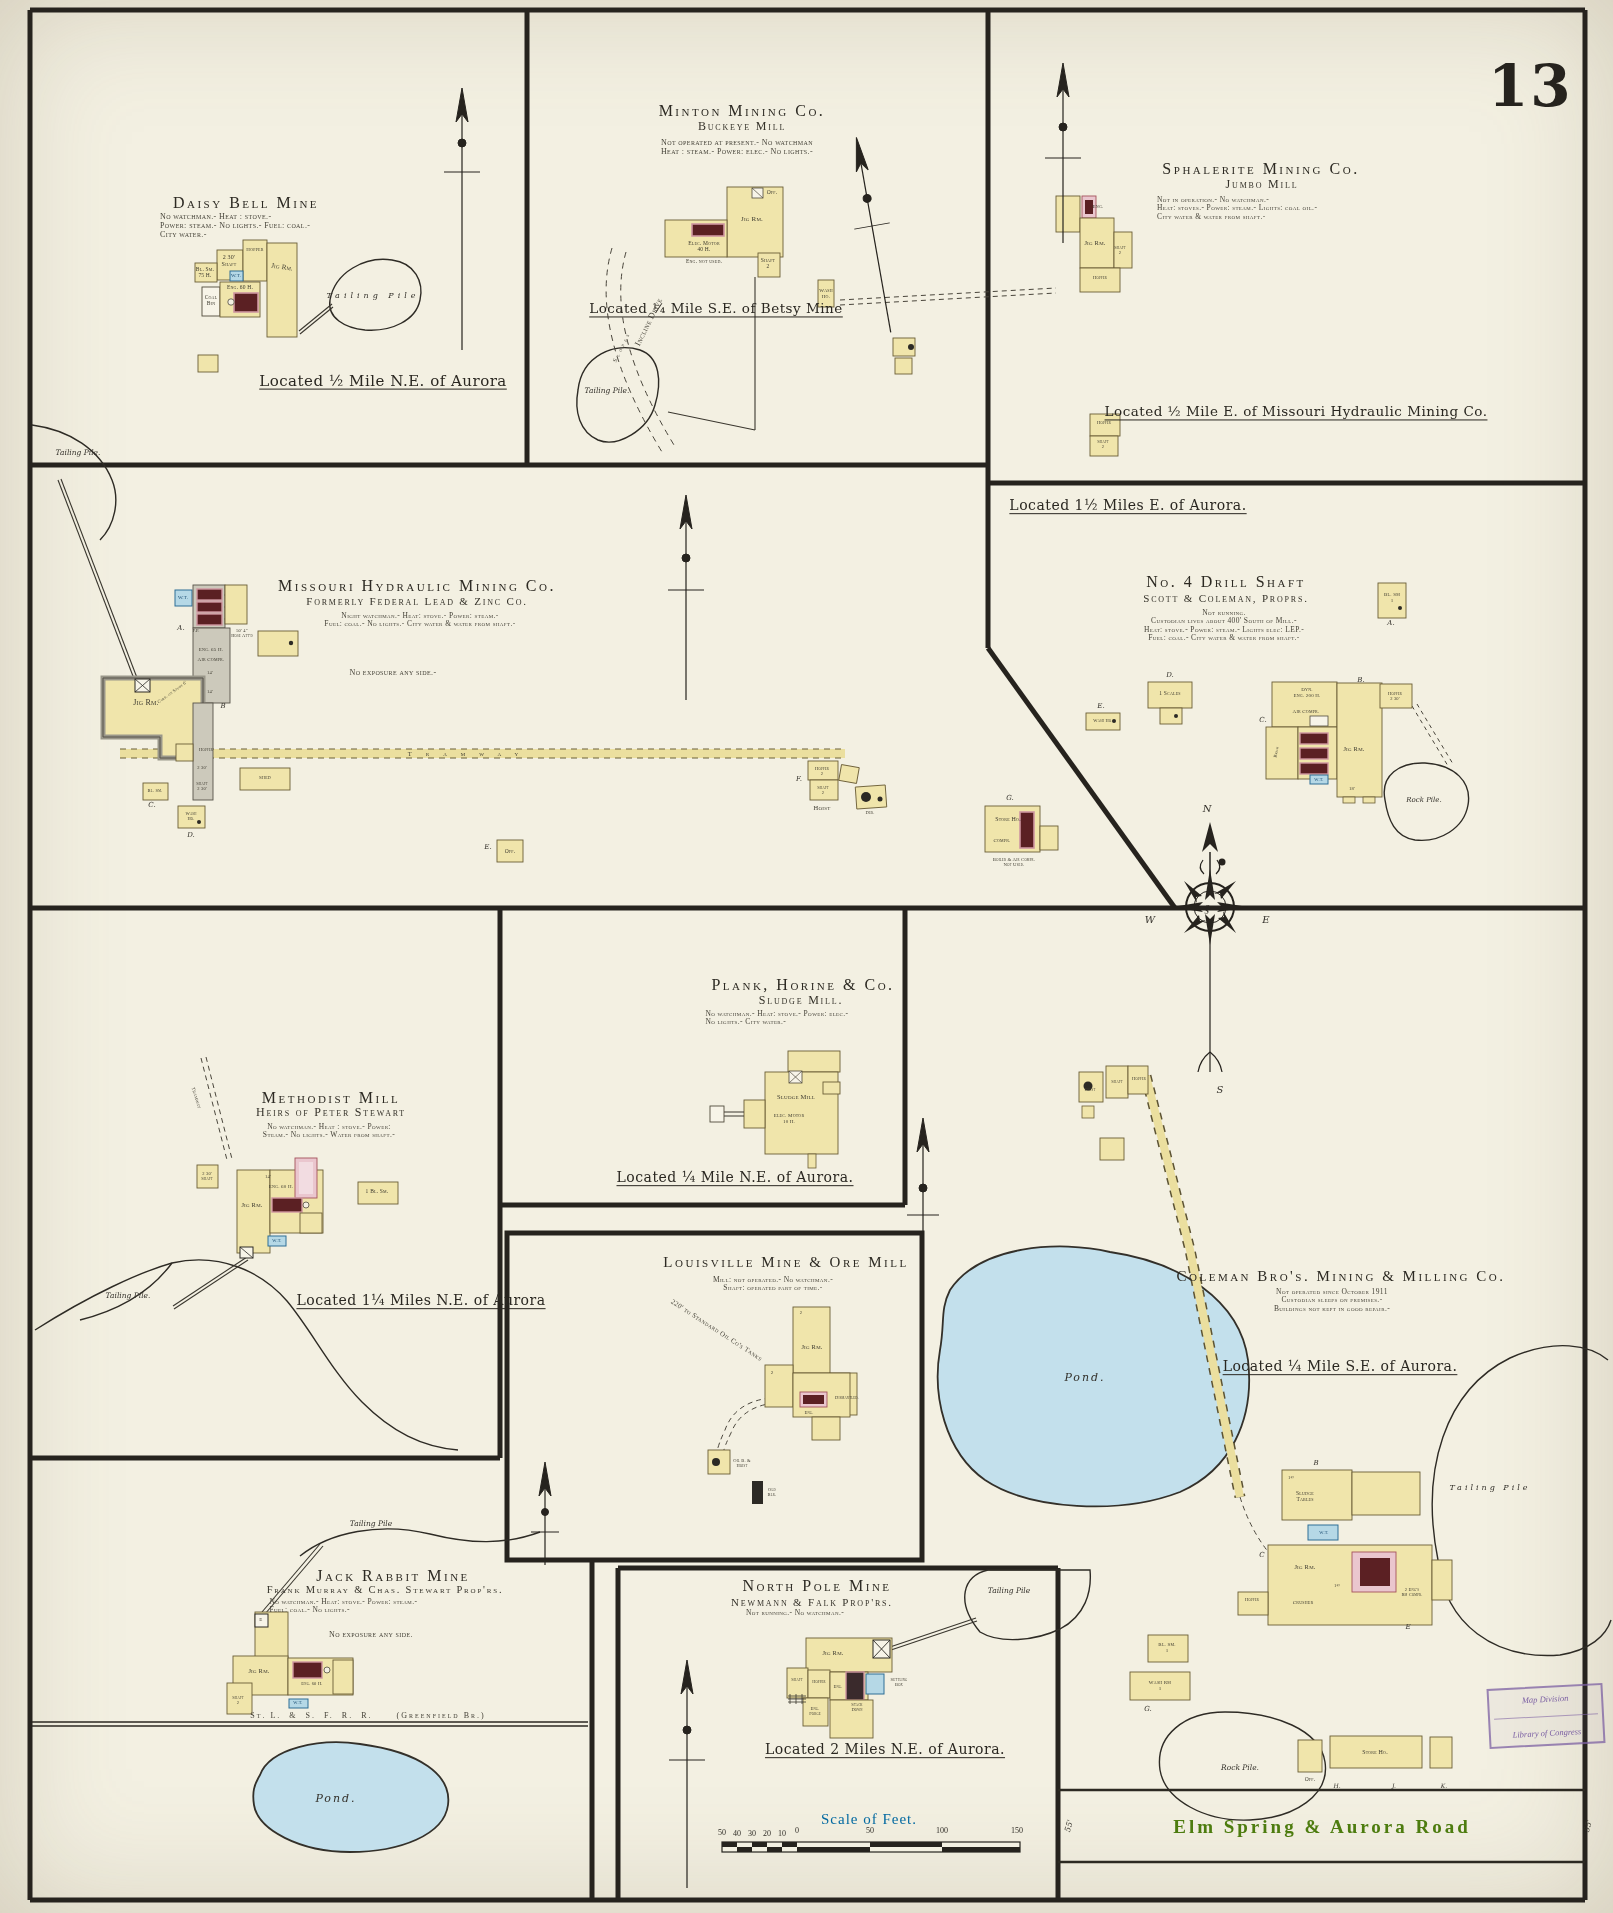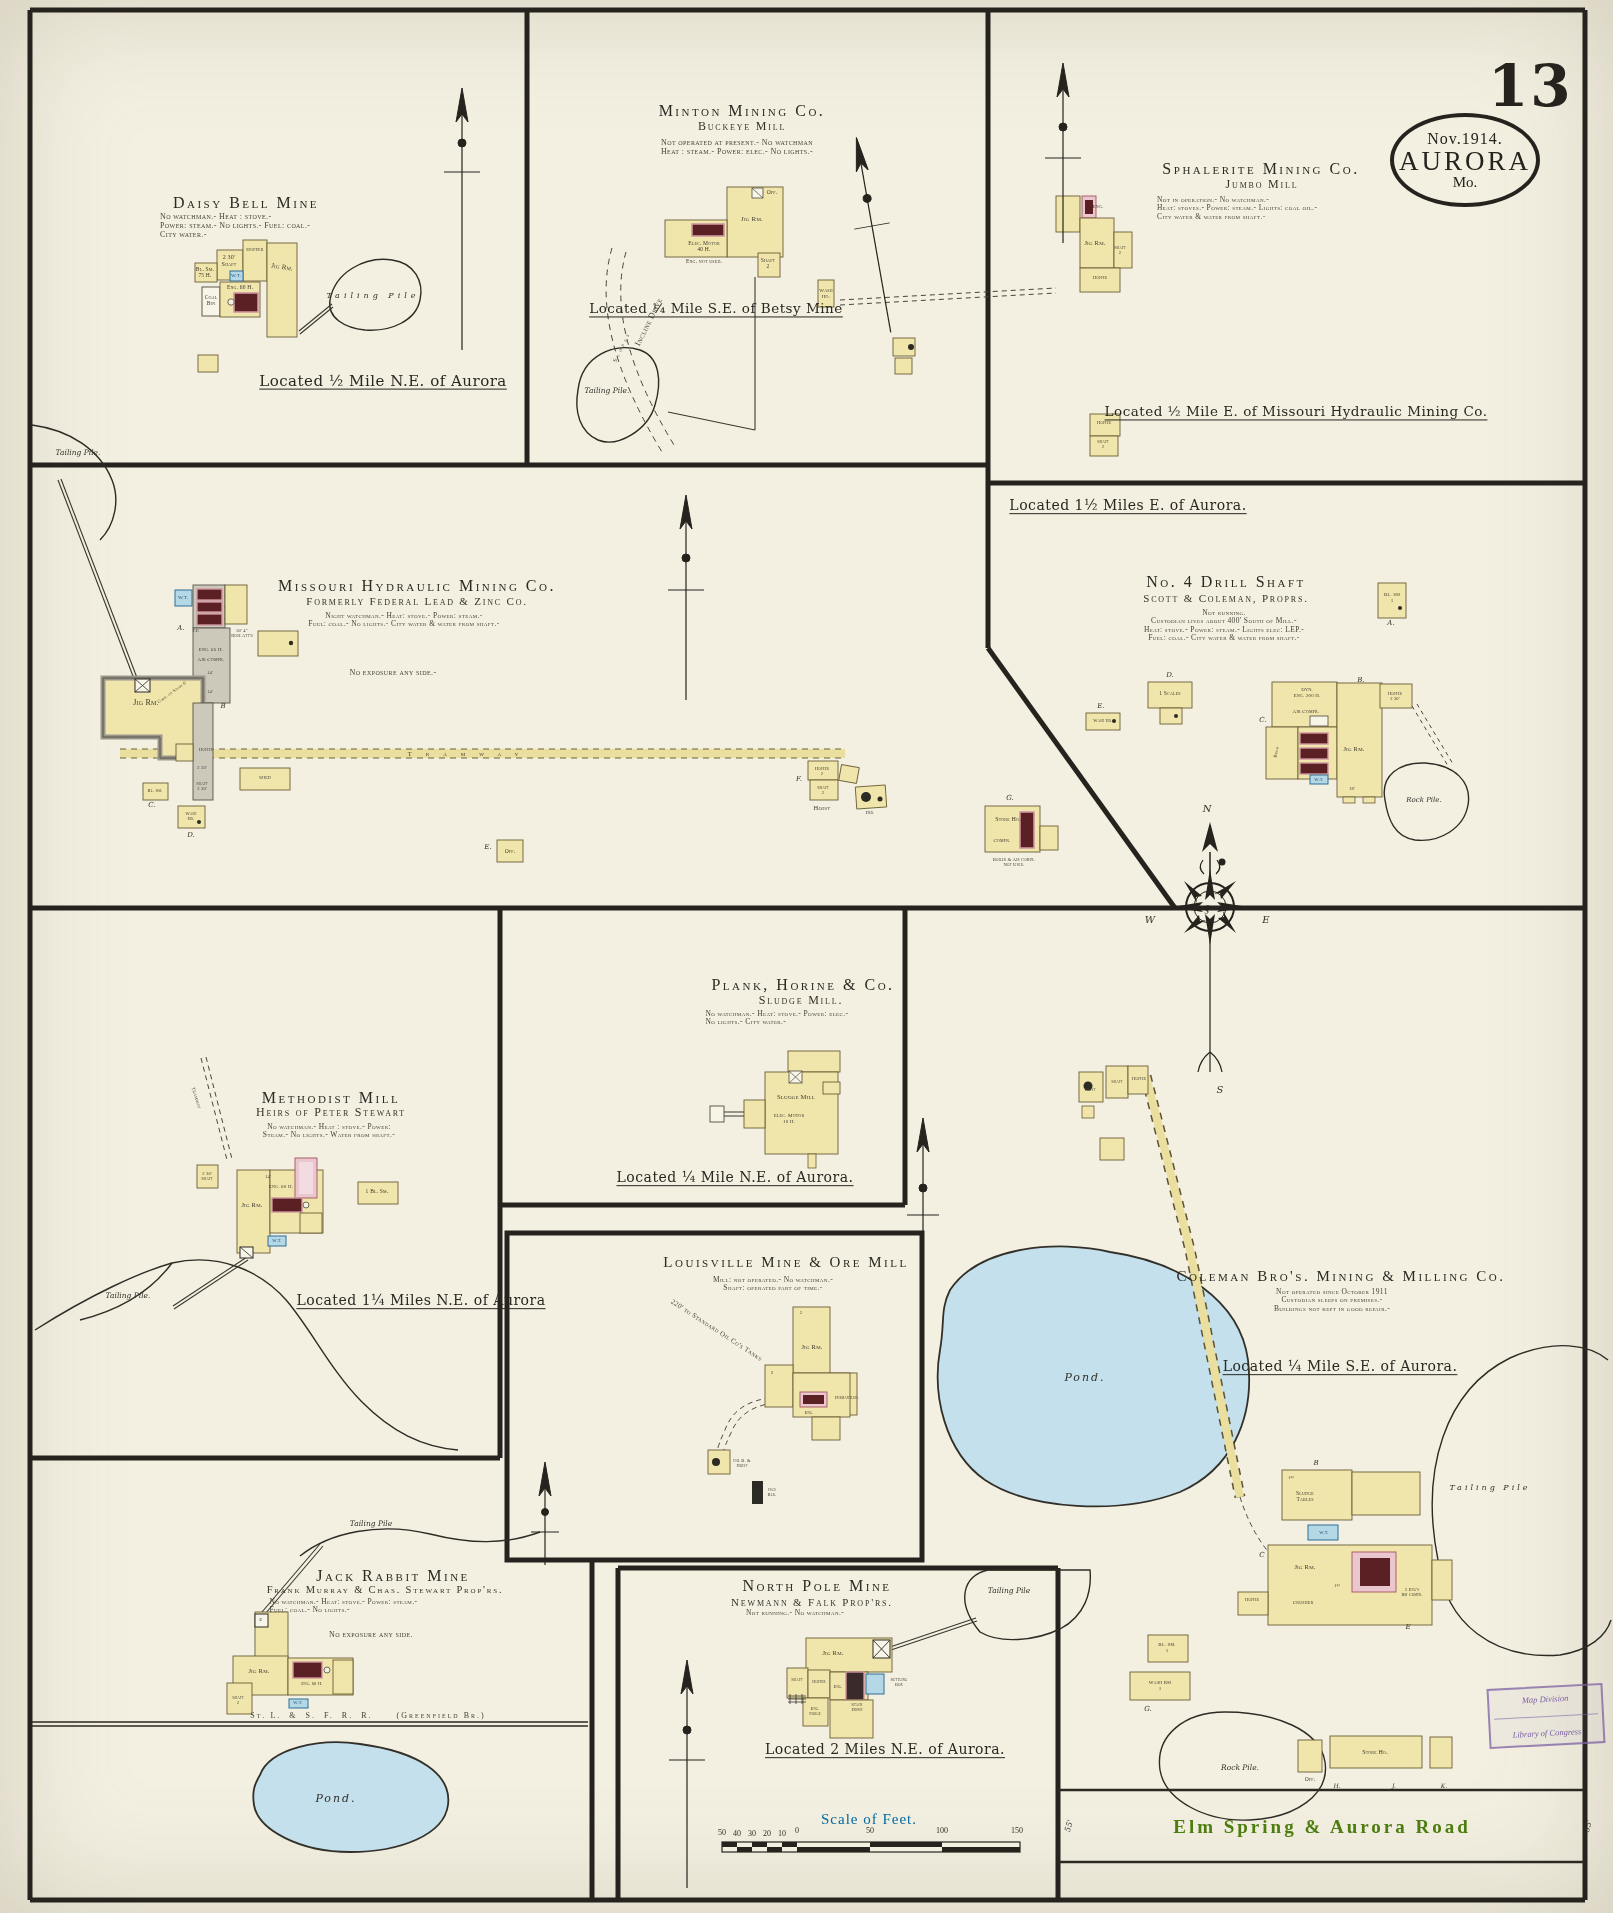--- a/index.html
+++ b/index.html
@@ -407,25 +407,20 @@
     <rect x="782" y="1842" width="15" height="5" fill="#26231e"></rect>
     <rect x="737" y="1847" width="15" height="5" fill="#26231e"></rect>
     <rect x="767" y="1847" width="15" height="5" fill="#26231e"></rect>
     <rect x="797" y="1847" width="73" height="5" fill="#26231e"></rect>
     <rect x="870" y="1842" width="72" height="5" fill="#26231e"></rect>
     <rect x="942" y="1847" width="78" height="5" fill="#26231e"></rect>
   </g>
 </svg>
 
 <div class="pgnum" style="left:1488px;top:52px;">13</div>
-<div class="oval">
-  <div class="d">Nov.1914.</div>
-  <div class="c">AURORA</div>
-  <div class="s">Mo.</div>
-</div>
 <div class="locstamp">
   <span>Map Division</span>
   <span class="rule"></span>
   <span>Library of Congress</span>
 </div>
 
 <div id="labels">
       <span class="lbl tt" style="left: 246px; top: 203px; font-size: 16px; transform: translate(-50%, -50%) rotate(0deg);">Daisy Bell Mine</span>
       <span class="lbl nt nt-left" style="left: 250px; top: 226px; font-size: 8px; transform: translate(-50%, -50%) rotate(0deg); width: 180px;">No watchman.- Heat : stove.-
 Power: steam.- No lights.- Fuel: coal.-
@@ -469,21 +464,21 @@
       <span class="lbl bl" style="left: 1100px; top: 278px; font-size: 4.5px; transform: translate(-50%, -50%) rotate(0deg);">Hopper</span>
       <span class="lbl bl" style="left: 1120px; top: 250px; font-size: 4.5px; transform: translate(-50%, -50%) rotate(0deg);">Shaft
 2</span>
       <span class="lbl bl" style="left: 1104px; top: 423px; font-size: 4.5px; transform: translate(-50%, -50%) rotate(0deg);">Hopper</span>
       <span class="lbl bl" style="left: 1103px; top: 444px; font-size: 4.5px; transform: translate(-50%, -50%) rotate(0deg);">Shaft
 2</span>
       <span class="lbl lc" style="left: 1296px; top: 412px; font-size: 13.5px; transform: translate(-50%, -50%) rotate(0deg);">Located ½ Mile E. of Missouri Hydraulic Mining Co.</span>
       <span class="lbl it" style="left: 78px; top: 453px; font-size: 7.5px; transform: translate(-50%, -50%) rotate(0deg);">Tailing Pile.</span>
       <span class="lbl tt" style="left: 417px; top: 586px; font-size: 16px; transform: translate(-50%, -50%) rotate(0deg);">Missouri Hydraulic Mining Co.</span>
       <span class="lbl st" style="left: 417px; top: 601px; font-size: 11px; transform: translate(-50%, -50%) rotate(0deg);">Formerly Federal Lead &amp; Zinc Co.</span>
-      <span class="lbl nt" style="left: 404px; top: 620px; font-size: 7.5px; transform: translate(-50%, -50%) rotate(0deg);">Night watchman.- Heat: stove.- Power: steam.-
+      <span class="lbl nt" style="left: 420px; top: 620px; font-size: 7.5px; transform: translate(-50%, -50%) rotate(0deg);">Night watchman.- Heat: stove.- Power: steam.-
 Fuel: coal.- No lights.- City water &amp; water from shaft.-</span>
       <span class="lbl nt" style="left: 393px; top: 673px; font-size: 8px; transform: translate(-50%, -50%) rotate(0deg);">No exposure any side.-</span>
       <span class="lbl bl blue" style="left: 183px; top: 598px; font-size: 5px; transform: translate(-50%, -50%) rotate(0deg);">W.T.</span>
       <span class="lbl lt" style="left: 181px; top: 629px; font-size: 7px; transform: translate(-50%, -50%) rotate(0deg);">A.</span>
       <span class="lbl bl" style="left: 196px; top: 631px; font-size: 4.5px; transform: translate(-50%, -50%) rotate(0deg);">F.P.</span>
       <span class="lbl bl" style="left: 242px; top: 633px; font-size: 4.5px; transform: translate(-50%, -50%) rotate(0deg);">50' 4"
 Hose Att'd</span>
       <span class="lbl bl" style="left: 211px; top: 650px; font-size: 5px; transform: translate(-50%, -50%) rotate(0deg);">Eng. 65 H.</span>
       <span class="lbl bl" style="left: 211px; top: 660px; font-size: 5px; transform: translate(-50%, -50%) rotate(0deg);">Air Compr.</span>
       <span class="lbl bl" style="left: 210px; top: 673px; font-size: 4.5px; transform: translate(-50%, -50%) rotate(0deg);">14'</span>

